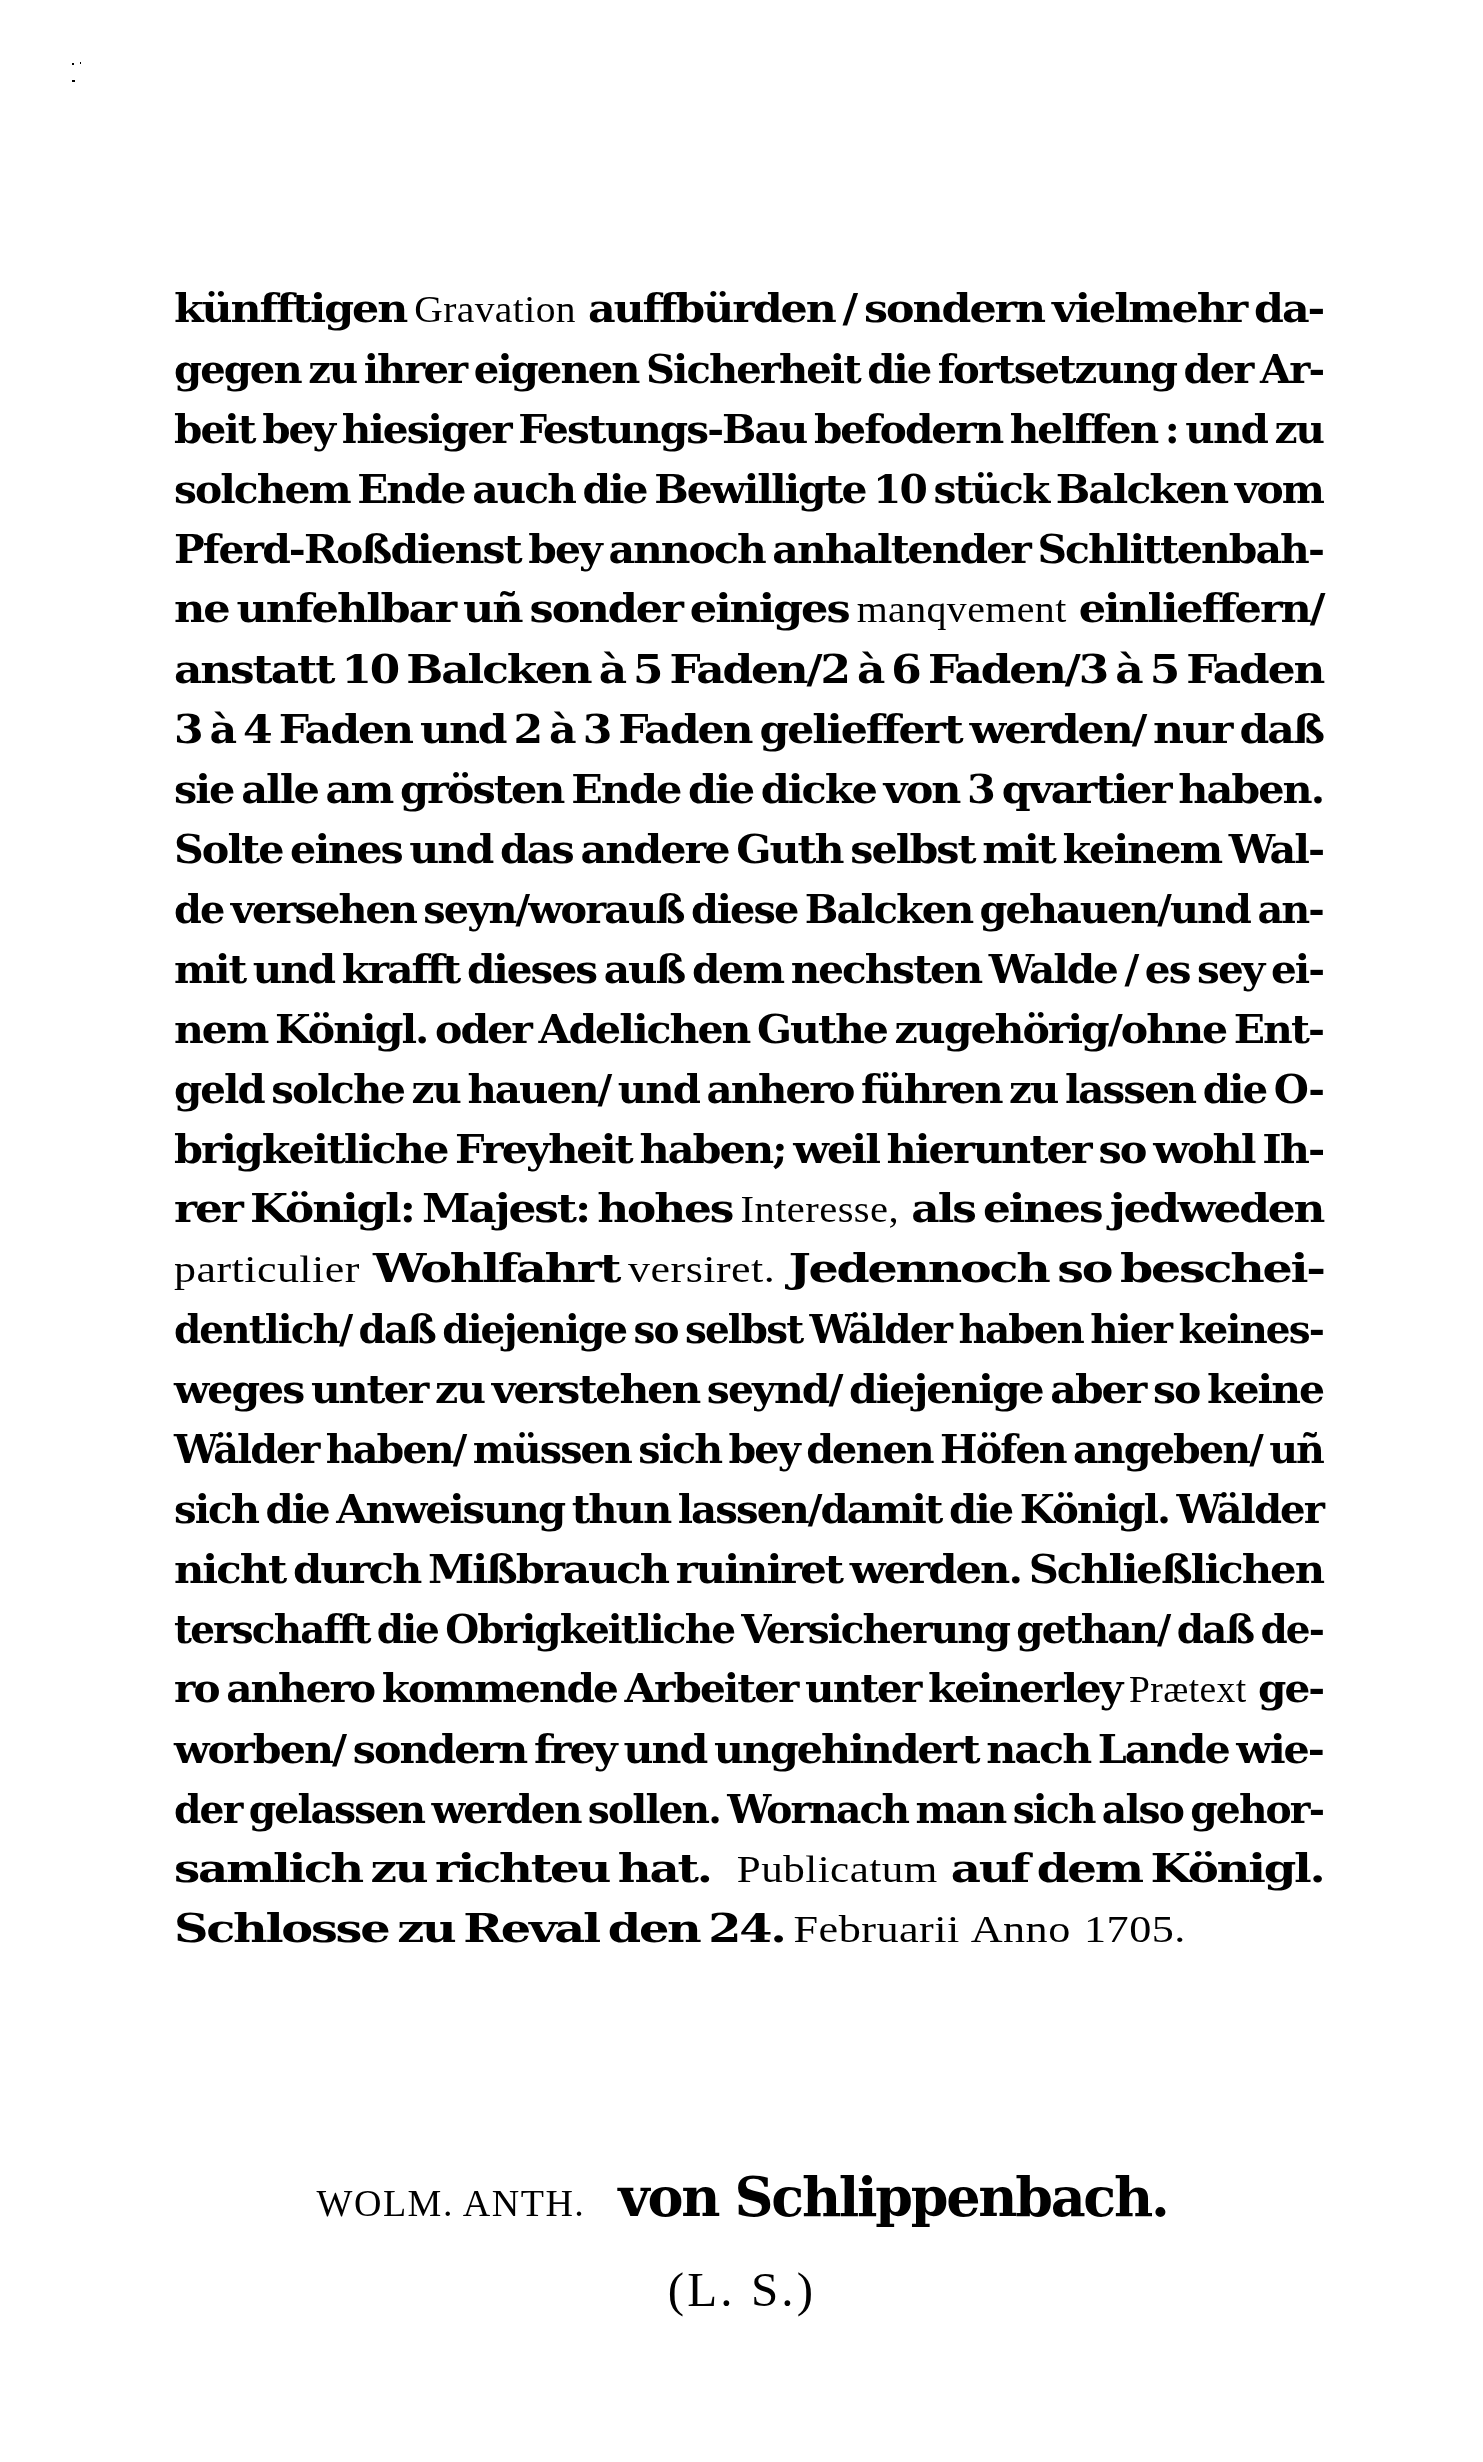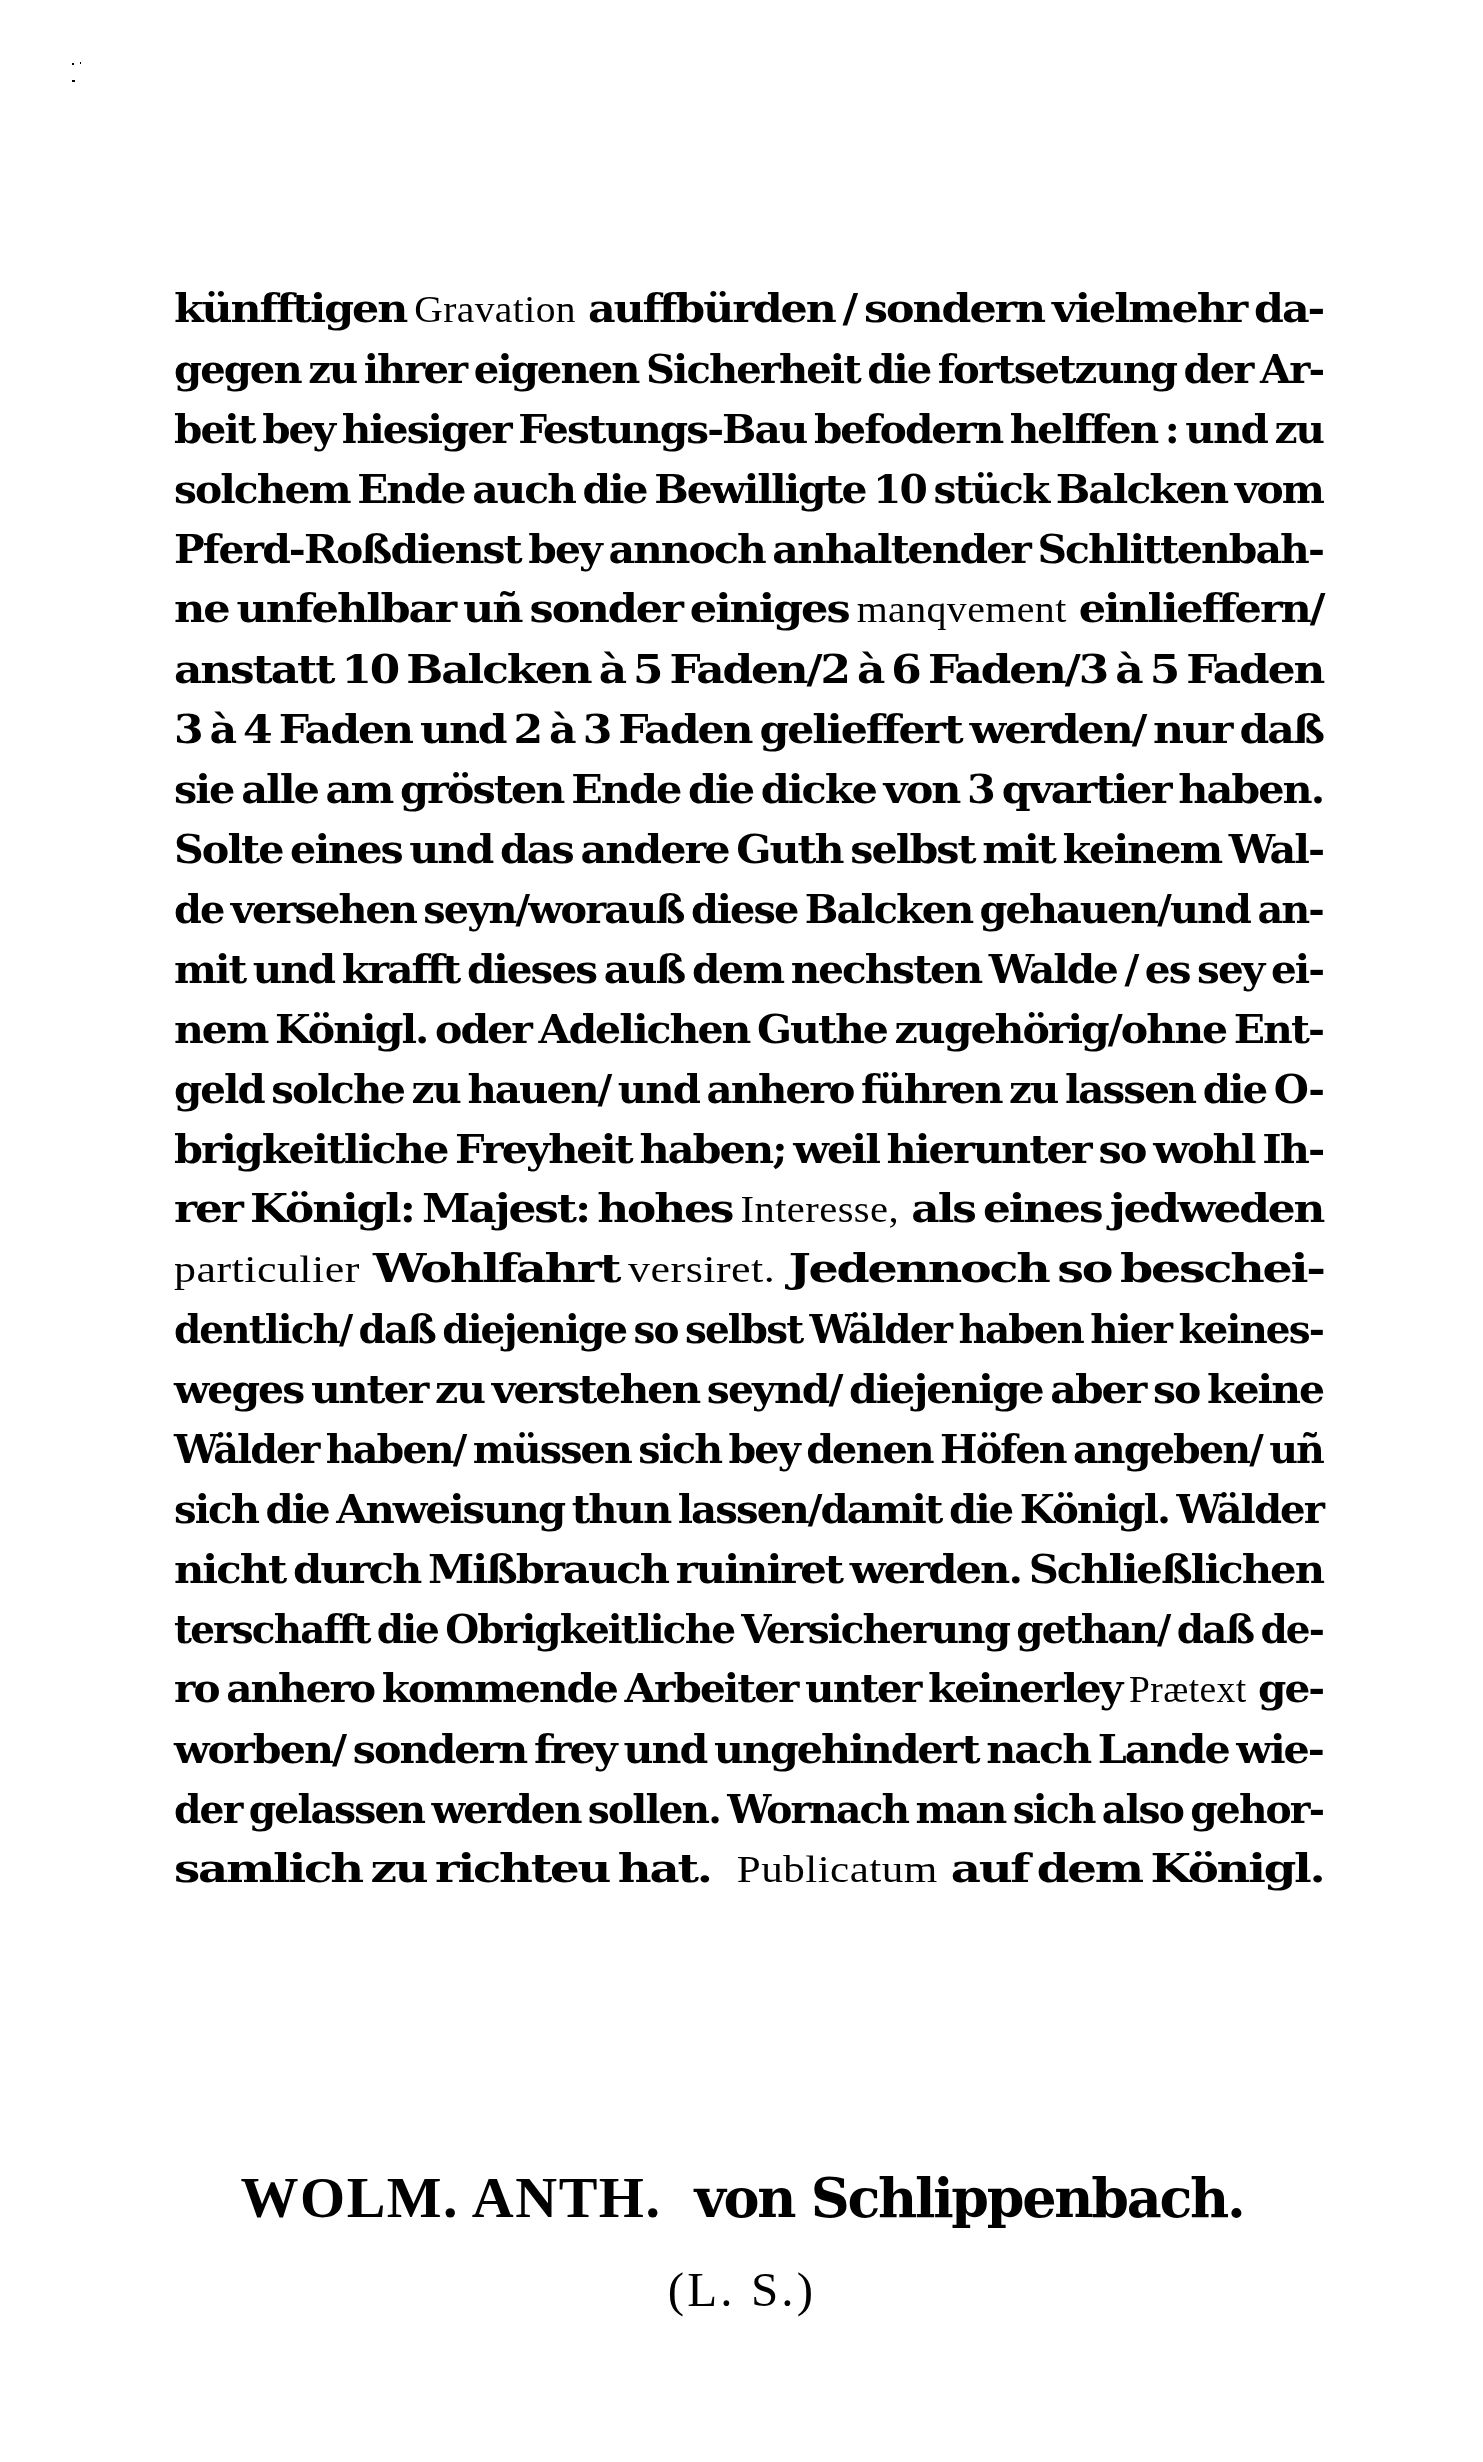--- a/index.html
+++ b/index.html
@@ -59,23 +59,23 @@
       left: 0;
       width: 1484px;
       top: 2159px;
       height: 77px;
       text-align: center;
       line-height: 77px;
       white-space: nowrap;
     }
     .sig-name {
       font-family: "Liberation Serif", serif;
-      font-size: 58px;
+      font-size: 38px;
       letter-spacing: 1.5px;
-      font-weight: bold;
+      font-weight: normal;
       margin-right: 33px;
     }
     .sig-surname {
       font-family: "DejaVu Serif", serif;
       font-weight: bold;
       font-size: 54px;
       letter-spacing: -2.3px;
     }
     .seal {
       position: absolute;
@@ -172,20 +172,23 @@
     </div>
     <div class="line">
       <span class="line-inner" style="transform: scaleX(1.0302);"><span class="seg fr" style="white-space: pre;">worben/ sondern frey und ungehindert nach Lande wie-</span></span>
     </div>
     <div class="line">
       <span class="line-inner" style="transform: scaleX(0.9806);"><span class="seg fr" style="white-space: pre;">der gelassen werden sollen. Wornach man sich also gehor-</span></span>
     </div>
     <div class="line">
       <span class="line-inner" style="transform: scaleX(1.1649);"><span class="seg fr" style="white-space: pre;">samlich zu richteu hat.   </span><span class="seg lat" style="white-space: pre;">Publicatum </span><span class="seg fr" style="white-space: pre;">auf dem Königl.</span></span>
     </div>
+    <div class="line">
+      <span class="line-inner" style="transform: scaleX(1.194);"><span class="seg fr" style="white-space: pre;">Schlosse zu Reval den 24. </span><span class="seg lat" style="white-space: pre;">Februarii Anno 1705.</span></span>
+    </div>
   </div>
 
 <div class="signature">
   <span class="sig-name">WOLM. ANTH.</span><span class="sig-surname">von Schlippenbach.</span>
 </div>
 
 <div class="seal">(L. S.)</div>
 
 
 </body></html>

